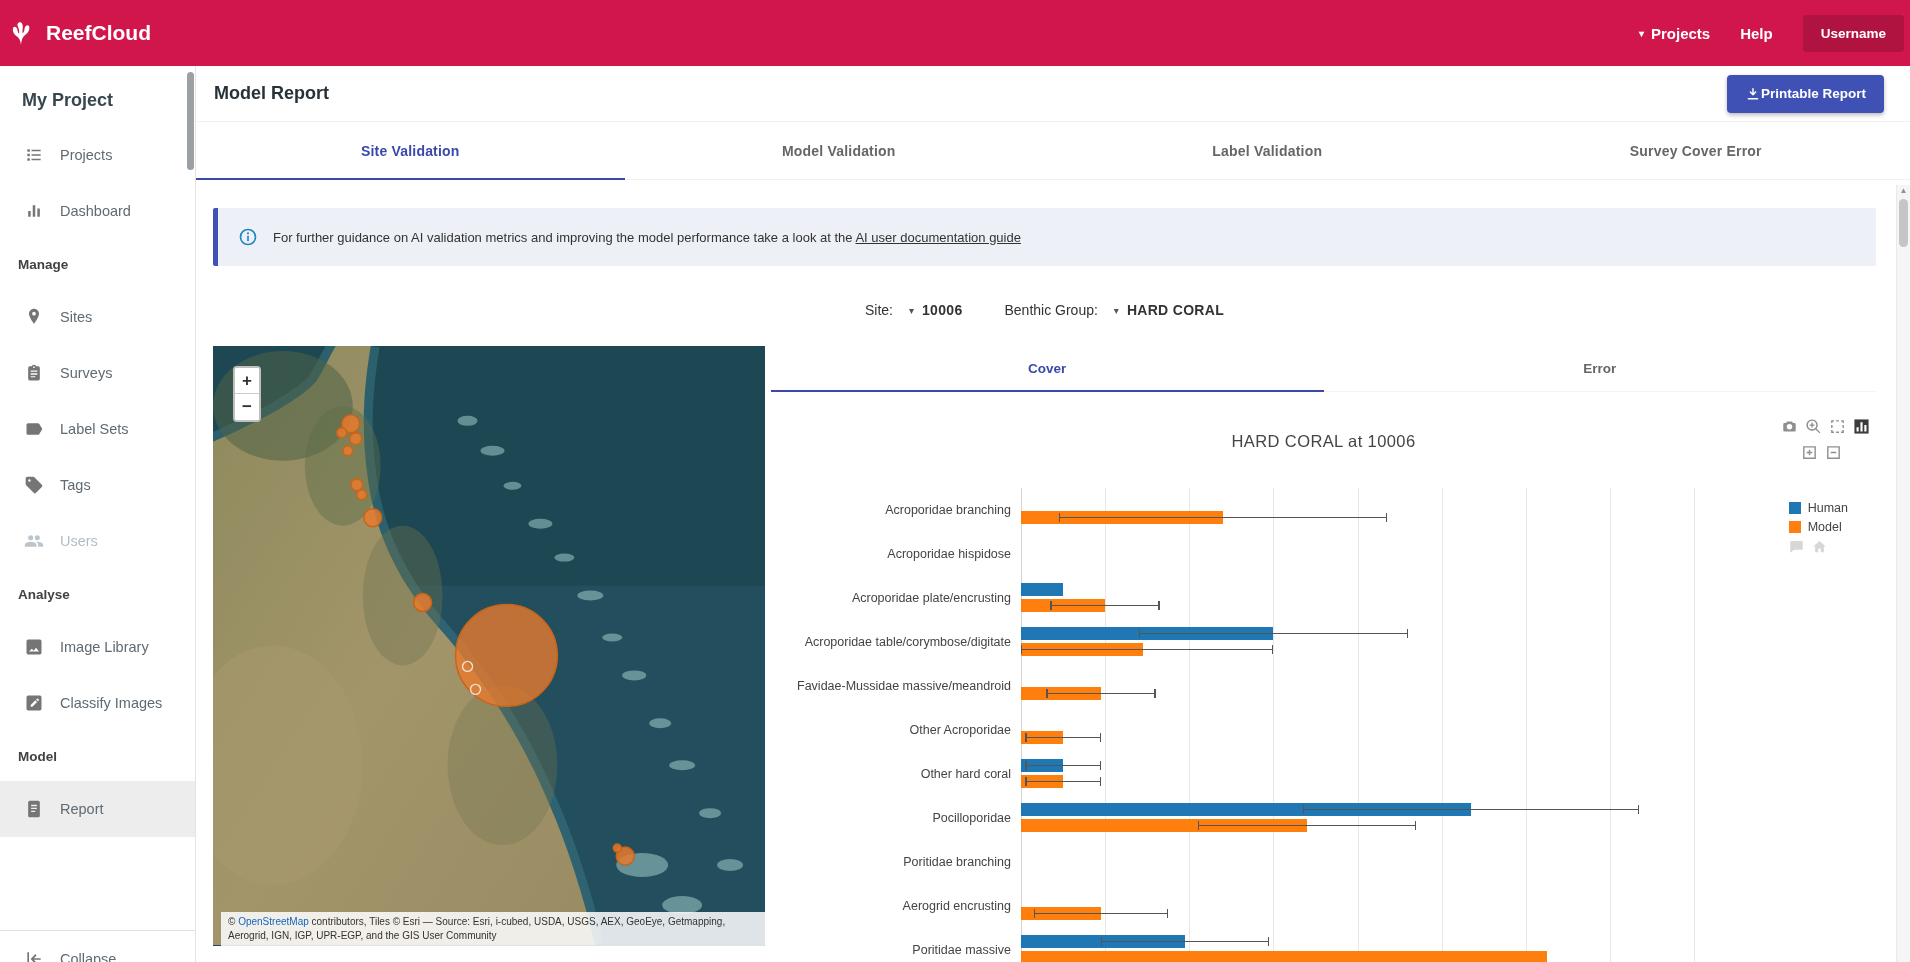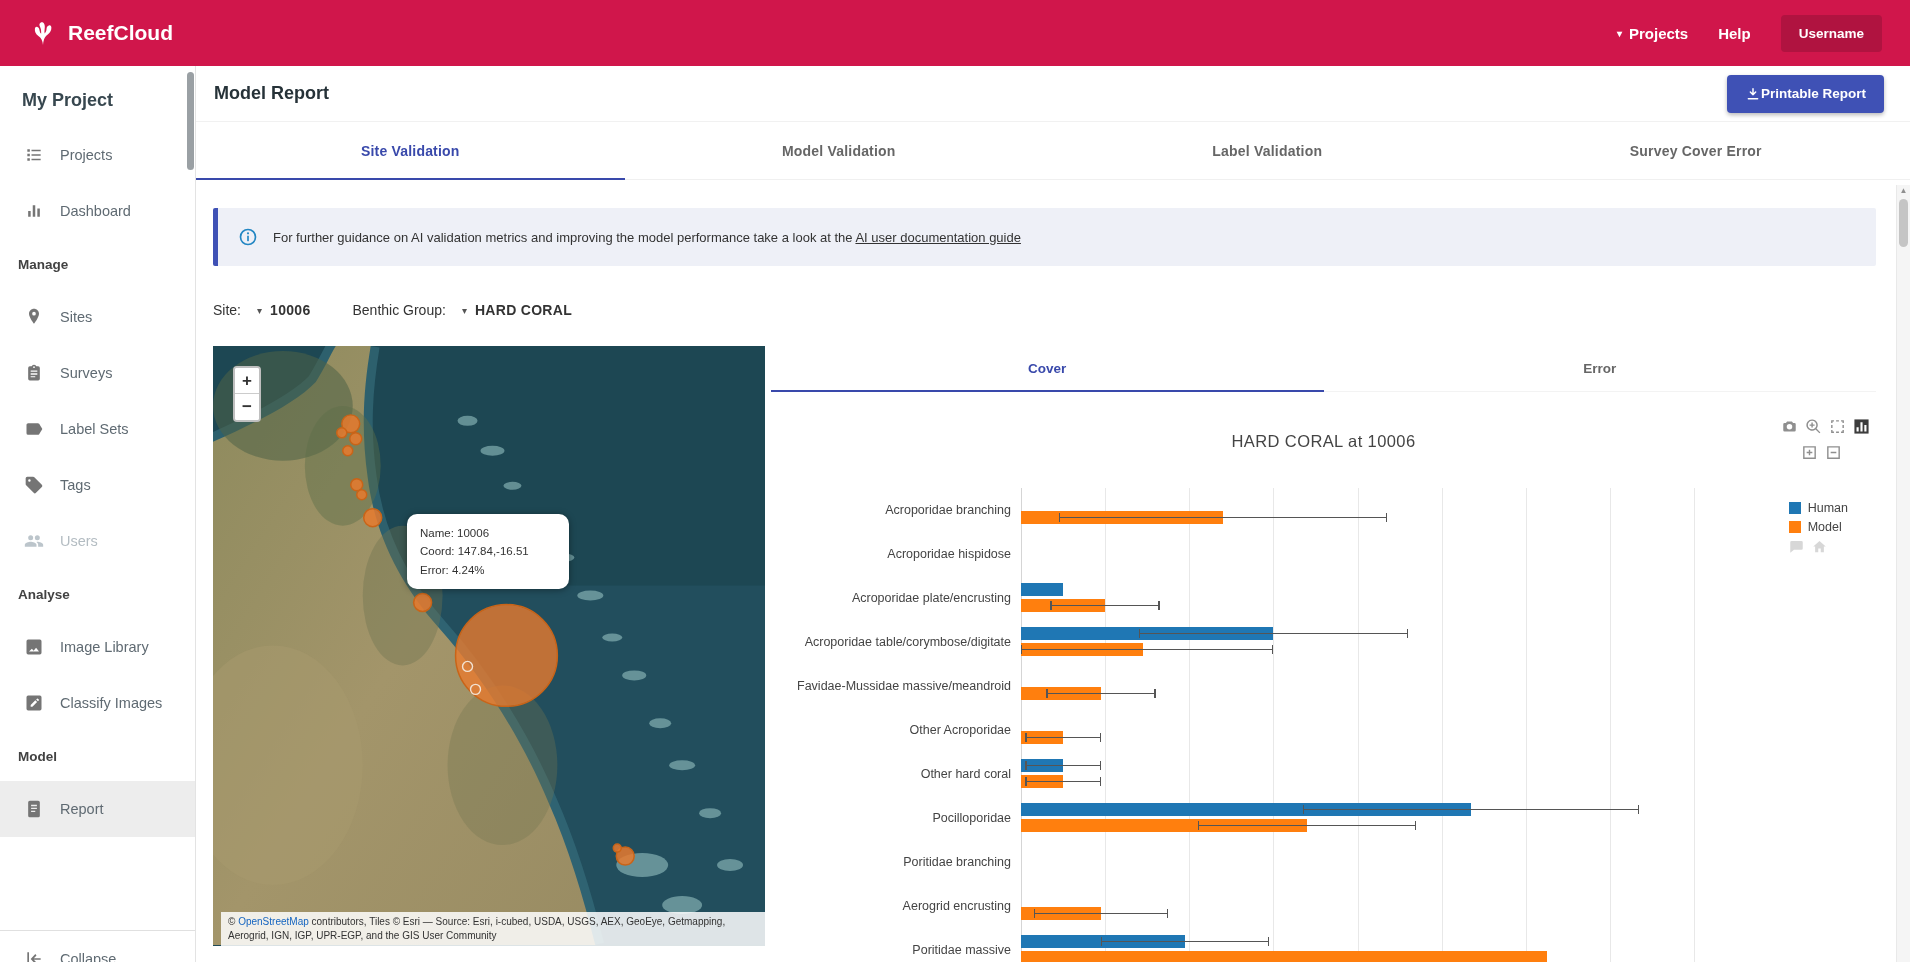--- a/index.html
+++ b/index.html
@@ -1,21 +1,21 @@
 <!DOCTYPE html>
 <html><head>
 <meta charset="utf-8">
 <style>
   * { margin:0; padding:0; box-sizing:border-box; }
   html,body { width:1910px; height:962px; overflow:hidden; background:#fff;
               font-family:"Liberation Sans", sans-serif; }
 
   
   .navbar { height:66px; background:#d0164b; display:flex; align-items:center;
-            padding:0 28px; color:#fff; }
+            padding:0 6px; color:#fff; }
   .brand { display:flex; align-items:center; gap:10px; font-size:21px; font-weight:700; }
   .brand svg { width:30px; height:30px; }
   .nav-right { margin-left:auto; display:flex; align-items:center; gap:30px;
                font-size:15px; font-weight:600; }
   .nav-link { display:flex; align-items:center; gap:7px; cursor:pointer; }
   .nav-caret { font-size:10px; }
   .username-btn { background:#b01340; border:none; color:#fff; font-weight:700;
                   font-size:13.5px; padding:11px 18px; border-radius:4px; cursor:pointer;
                   font-family:inherit; }
 
@@ -62,21 +62,21 @@
 
   .content { flex:1; padding:28px 34px 0 17px; position:relative; overflow:hidden; }
 
   .info-banner { background:#eef0f7; border-left:5px solid #3f51b5; min-height:58px;
                  display:flex; align-items:center; gap:15px; padding:0 20px; border-radius:2px; }
   .info-banner svg { width:20px; height:20px; flex:none; }
   .info-text { font-size:13px; color:#333; }
   .info-text a { color:#333; text-decoration:underline; cursor:pointer; }
 
   .filters { display:flex; align-items:center; margin:30px 0 22px 0; font-size:14px;
-             color:#333; height:28px; }
+             color:#333; height:28px;justify-content:center; }
   .filter-caret { font-size:10px; color:#555; margin:0 8px 0 16px; cursor:pointer; }
   .filter-value { font-weight:700; letter-spacing:.3px; }
   .filter-label.second { margin-left:42px; }
 
   .panel-row { display:flex; gap:6px; height:600px; }
 
   
   .map { width:552px; height:600px; position:relative; overflow:hidden;
          background:#1f4a58; flex:none; }
   .map-base { position:absolute; inset:0; }
@@ -346,25 +346,20 @@
               <circle cx="255" cy="321" r="5"></circle>
               <circle cx="263" cy="344" r="5"></circle>
             </g>
           </svg>
 
           <div class="zoom-ctrl">
             <button class="zoom-btn top">+</button>
             <button class="zoom-btn">−</button>
           </div>
 
-          <div class="map-tooltip">
-            <div>Name: 10006</div>
-            <div>Coord: 147.84,-16.51</div>
-            <div>Error: 4.24%</div>
-          </div>
 
           <div class="map-attrib">
             <span>© </span><a>OpenStreetMap</a><span> contributors, Tiles © Esri — Source: Esri, i-cubed, USDA, USGS, AEX, GeoEye, Getmapping, Aerogrid, IGN, IGP, UPR-EGP, and the GIS User Community</span>
           </div>
         </div>
 
         <div class="chart-panel">
           <div class="chart-tabs">
             <div class="chart-tab active">Cover</div>
             <div class="chart-tab">Error</div>

